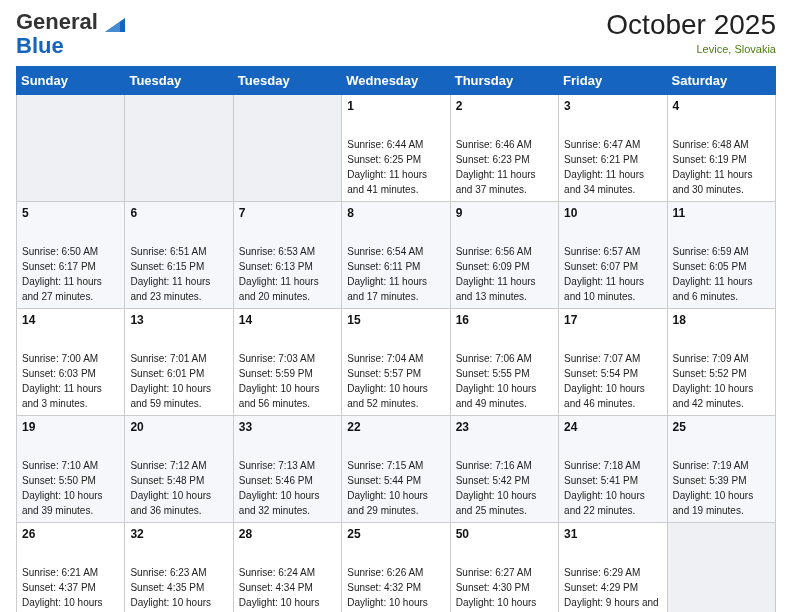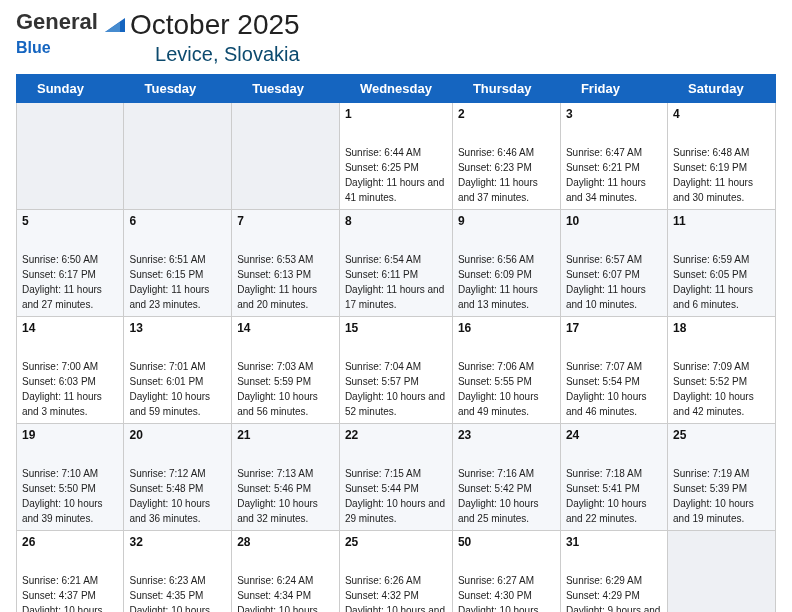--- a/index.html
+++ b/index.html
@@ -11,52 +11,53 @@
       padding: 0;
     }
     .page {
       width: 792px;
       background: #fff;
       padding: 10px 16px 16px 16px;
     }
     .header {
       display: flex;
       align-items: flex-start;
+      justify-content: space-between;
       margin-bottom: 8px;
     }
     .logo {
       display: flex;
       flex-direction: column;
       align-items: flex-start;
     }
     .title-block {
       text-align: right;
     }
     .month-title {
       font-size: 28px;
       color: #222;
       font-weight: 300;
       line-height: 1.1;
     }
     .location {
-      font-size: 20px;
-      color: #0c4a6e;
+      font-size: 11px;
+      color: #4d7c0f;
       margin-top: 2px;
     }
     .calendar {
       width: 100%;
       border-collapse: collapse;
       border: 1px solid #bbb;
     }
     .calendar thead tr th {
       background: #1565c0;
       color: #fff;
       font-size: 13px;
       font-weight: bold;
-      padding: 6px 20px;
+      padding: 6px 4px;
       text-align: left;
       border: 1px solid #1565c0;
       width: calc(100% / 7);
     }
     .calendar tbody tr td {
       vertical-align: top;
       border: 1px solid #ccc;
       padding: 4px 5px;
       font-size: 10.5px;
       color: #222;
@@ -86,21 +87,21 @@
 </head>
 <body>
 
 <div class="page">
   <div class="header">
     <div class="logo">
 
       <div style="display:flex;align-items:center;gap:0;">
         <div style="font-size:22px;font-weight:bold;line-height:1.1;">
           <span style="color:#333;">General</span><br>
-          <span style="color:#1565c0;font-size:16px;font-weight:bold;">Blue</span>
+          <span style="color:#1565c0;font-size:22px;font-weight:bold;">Blue</span>
         </div>
         <div style="margin-left:2px;margin-top:-14px;">
           <svg width="30" height="22" viewBox="0 0 30 22">
             <polygon points="5,18 25,18 25,4" fill="#1565c0"></polygon>
             <polygon points="5,18 20,18 20,8" fill="#5b9bd5" opacity="0.7"></polygon>
           </svg>
         </div>
       </div>
     </div>
     <div class="title-block">
@@ -208,21 +209,21 @@
         <tr>
           <td>
             <div class="day-number">19</div>
             <div class="day-info">Sunrise: 7:10 AM<br>Sunset: 5:50 PM<br>Daylight: 10 hours and 39 minutes.</div>
           </td>
           <td>
             <div class="day-number">20</div>
             <div class="day-info">Sunrise: 7:12 AM<br>Sunset: 5:48 PM<br>Daylight: 10 hours and 36 minutes.</div>
           </td>
           <td>
-            <div class="day-number">21</div>
+            <div class="day-number">33</div>
             <div class="day-info">Sunrise: 7:13 AM<br>Sunset: 5:46 PM<br>Daylight: 10 hours and 32 minutes.</div>
           </td>
           <td>
             <div class="day-number">22</div>
             <div class="day-info">Sunrise: 7:15 AM<br>Sunset: 5:44 PM<br>Daylight: 10 hours and 29 minutes.</div>
           </td>
           <td>
             <div class="day-number">23</div>
             <div class="day-info">Sunrise: 7:16 AM<br>Sunset: 5:42 PM<br>Daylight: 10 hours and 25 minutes.</div>
           </td>

